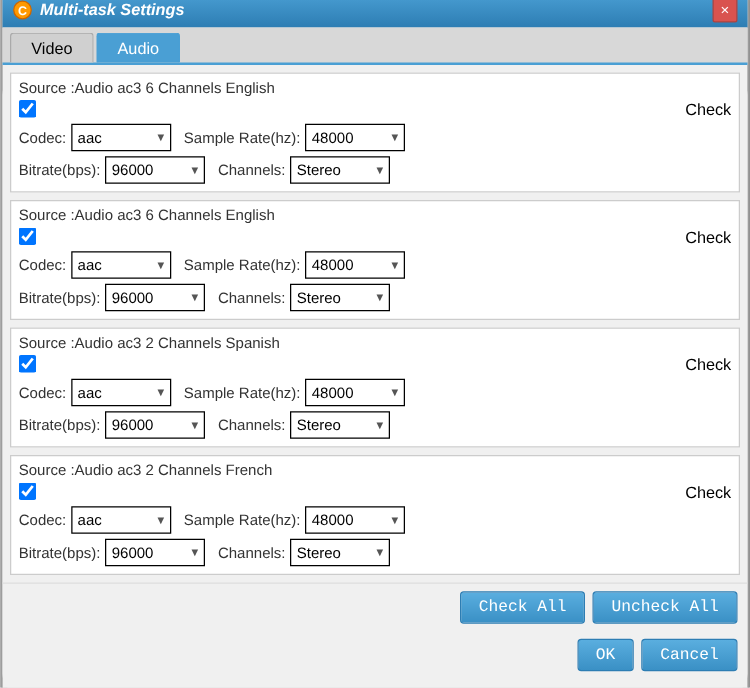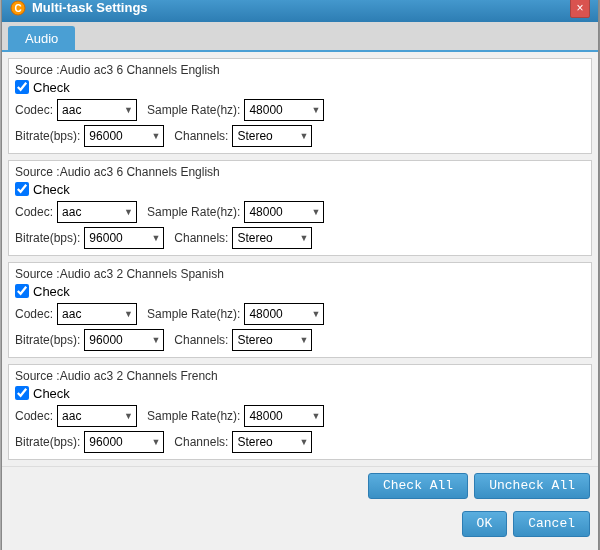--- a/index.html
+++ b/index.html
@@ -33,20 +33,21 @@
       align-items: center;
       gap: 6px;
     }
     .title-icon {
       width: 16px;
       height: 16px;
     }
     .title-text {
       font-size: 13px;
       font-weight: bold;
+      font-style: italic;
     }
     .close-btn {
       width: 20px;
       height: 20px;
       background: #d9534f;
       border: 1px solid #a94442;
       border-radius: 2px;
       color: white;
       font-size: 12px;
       cursor: pointer;
@@ -90,20 +91,21 @@
     .source-label {
       font-size: 12px;
       color: #333;
       margin-bottom: 3px;
     }
     .check-row {
       display: flex;
       align-items: center;
       gap: 4px;
       margin-bottom: 4px;
+      justify-content: space-between;
     }
     .check-row input[type=checkbox] {
       width: 14px;
       height: 14px;
       cursor: pointer;
     }
     .form-rows {
       display: flex;
       flex-direction: column;
       gap: 4px;
@@ -187,20 +189,21 @@
       <svg class="title-icon" viewBox="0 0 16 16">
         <circle cx="8" cy="8" r="7" fill="#ff9900" stroke="#cc6600" stroke-width="1"></circle>
         <text x="8" y="12" text-anchor="middle" font-size="10" fill="white" font-weight="bold">C</text>
       </svg>
       <span class="title-text">Multi-task Settings</span>
     </div>
     <div class="close-btn">×</div>
   </div>
 
   <div class="tabs">
+    <div class="tab">Video</div>
     <div class="tab active">Audio</div>
   </div>
 
   <div class="content">
 
     <div class="audio-section">
       <div class="source-label">Source :Audio  ac3  6 Channels  English</div>
       <div class="check-row">
         <input type="checkbox" checked="" style="">
         <span>Check</span>

